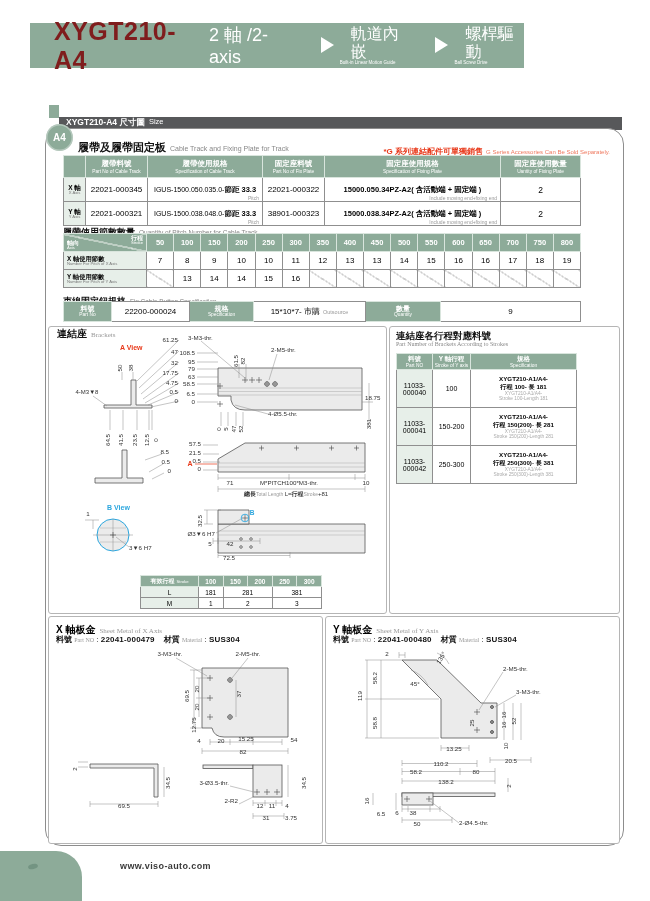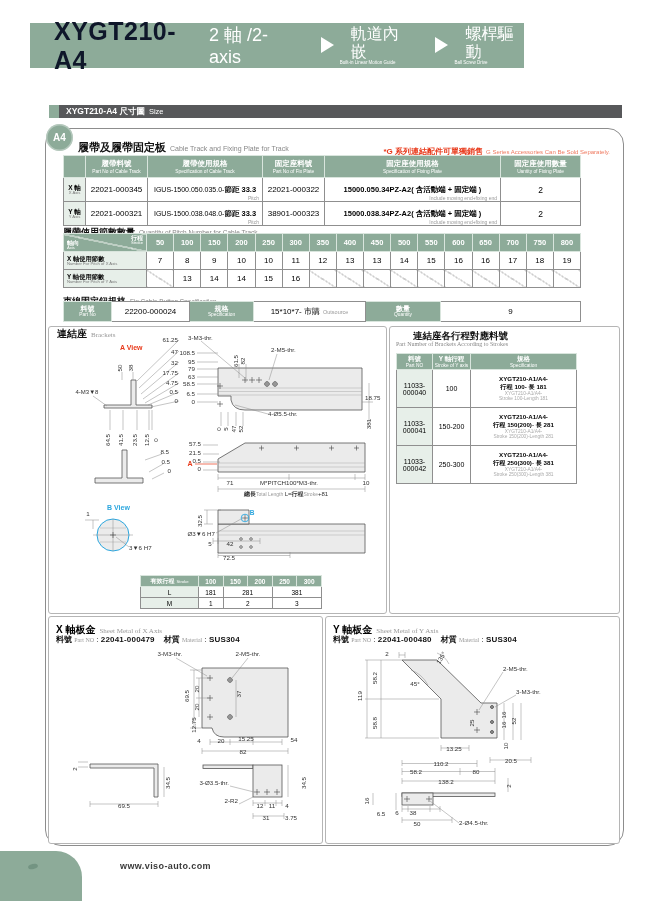--- a/index.html
+++ b/index.html
@@ -1,28 +1,28 @@
 <!DOCTYPE html>
 <html><head>
 <meta charset="utf-8">
 <style>
   html,body{margin:0;padding:0;}
   body{width:650px;height:901px;background:#fff;font-family:"Liberation Sans",sans-serif;position:relative;overflow:hidden;}
   .abs{position:absolute;}
   
   .band{left:30px;top:23px;width:494px;height:45px;background:#8dab99;display:flex;align-items:center;}
-  .model{color:#0f172a;font-size:25px;font-weight:bold;margin-left:24px;letter-spacing:.5px;}
+  .model{color:#7f1d1d;font-size:25px;font-weight:bold;margin-left:24px;letter-spacing:.5px;}
   .axis{color:#fff;font-size:18px;margin-left:9px;}
   .badge{display:flex;align-items:center;margin-left:26px;}
   .tri{width:0;height:0;border-left:13px solid #fff;border-top:8px solid transparent;border-bottom:8px solid transparent;margin-right:6px;}
   .bzh{color:#fff;font-size:16px;font-weight:normal;line-height:1.1;margin-left:11px;}
   .ben{color:#fff;font-size:4.5px;line-height:1.2;}
   
   .sq{left:49px;top:105px;width:10px;height:13px;background:#8dab99;}
-  .bar{left:59px;top:105px;width:563px;height:13px;background:#57585a;color:#fff;font-size:8.5px;display:flex;align-items:center;}
+  .bar{left:59px;top:117px;width:563px;height:13px;background:#57585a;color:#fff;font-size:8.5px;display:flex;}
   .bar b{margin-left:7px;font-weight:bold;}
   .bar span{margin-left:4px;font-weight:normal;font-size:7.5px;}
   
   .main-box{left:45px;top:128px;width:577px;height:716px;border:1px solid #8d8d8d;border-radius:16px;background:#fff;}
   .a4-badge{left:46px;top:124px;width:27px;height:27px;border-radius:50%;background:#8dab99;color:#fff;font-size:10px;font-weight:bold;display:flex;align-items:center;justify-content:center;box-shadow:inset 0 0 0 1.5px rgba(255,255,255,.35);}
   .sec-title b{font-size:11px;font-weight:bold;color:#111;}
   .sec-title span{font-size:7px;color:#888;margin-left:4px;}
   .sec-label b{font-size:9px;font-weight:bold;color:#111;text-decoration:underline;}
   .sec-label span{font-size:6.5px;color:#888;margin-left:4px;}
   .note{text-align:right;}
@@ -59,21 +59,21 @@
   
   .btn-t td{height:19px;}
   .glab b{display:block;font-size:7px;font-weight:bold;line-height:1.2;}
   .glab span{display:block;font-size:4.8px;line-height:1;}
   .bval{font-size:8px;}
   .bval .en{font-size:5.5px;color:#999;margin-left:3px;}
   
   .subbox{border:1px solid #b5b5b5;border-radius:3px;background:#fff;}
   .boxtitle b{font-size:10px;font-weight:bold;color:#111;}
   .boxtitle span{font-size:7px;color:#999;margin-left:4px;font-family:"Liberation Serif",serif;}
-  .bt-title b{display:block;font-size:9.5px;font-weight:bold;color:#111;line-height:1.2;text-align:right;}
+  .bt-title b{display:block;font-size:9.5px;font-weight:bold;color:#111;line-height:1.2;}
   .bt-title span{display:block;font-size:6px;color:#888;font-family:"Liberation Serif",serif;line-height:1.2;}
   
   .bt2 td{font-size:7px;}
   .bt2 .s1,.bt2 .s2{font-size:6.2px;font-weight:bold;line-height:1.25;display:block;}
   .bt2 .s3,.bt2 .s4{font-size:4.8px;color:#aaa;line-height:1.2;display:block;}
   .bt2 .part{font-size:7px;}
   .bt2 .stk{font-size:7px;}
   
   .st td{height:10px;font-size:6.5px;}
   .st .slab b{font-size:6px;font-weight:bold;}

